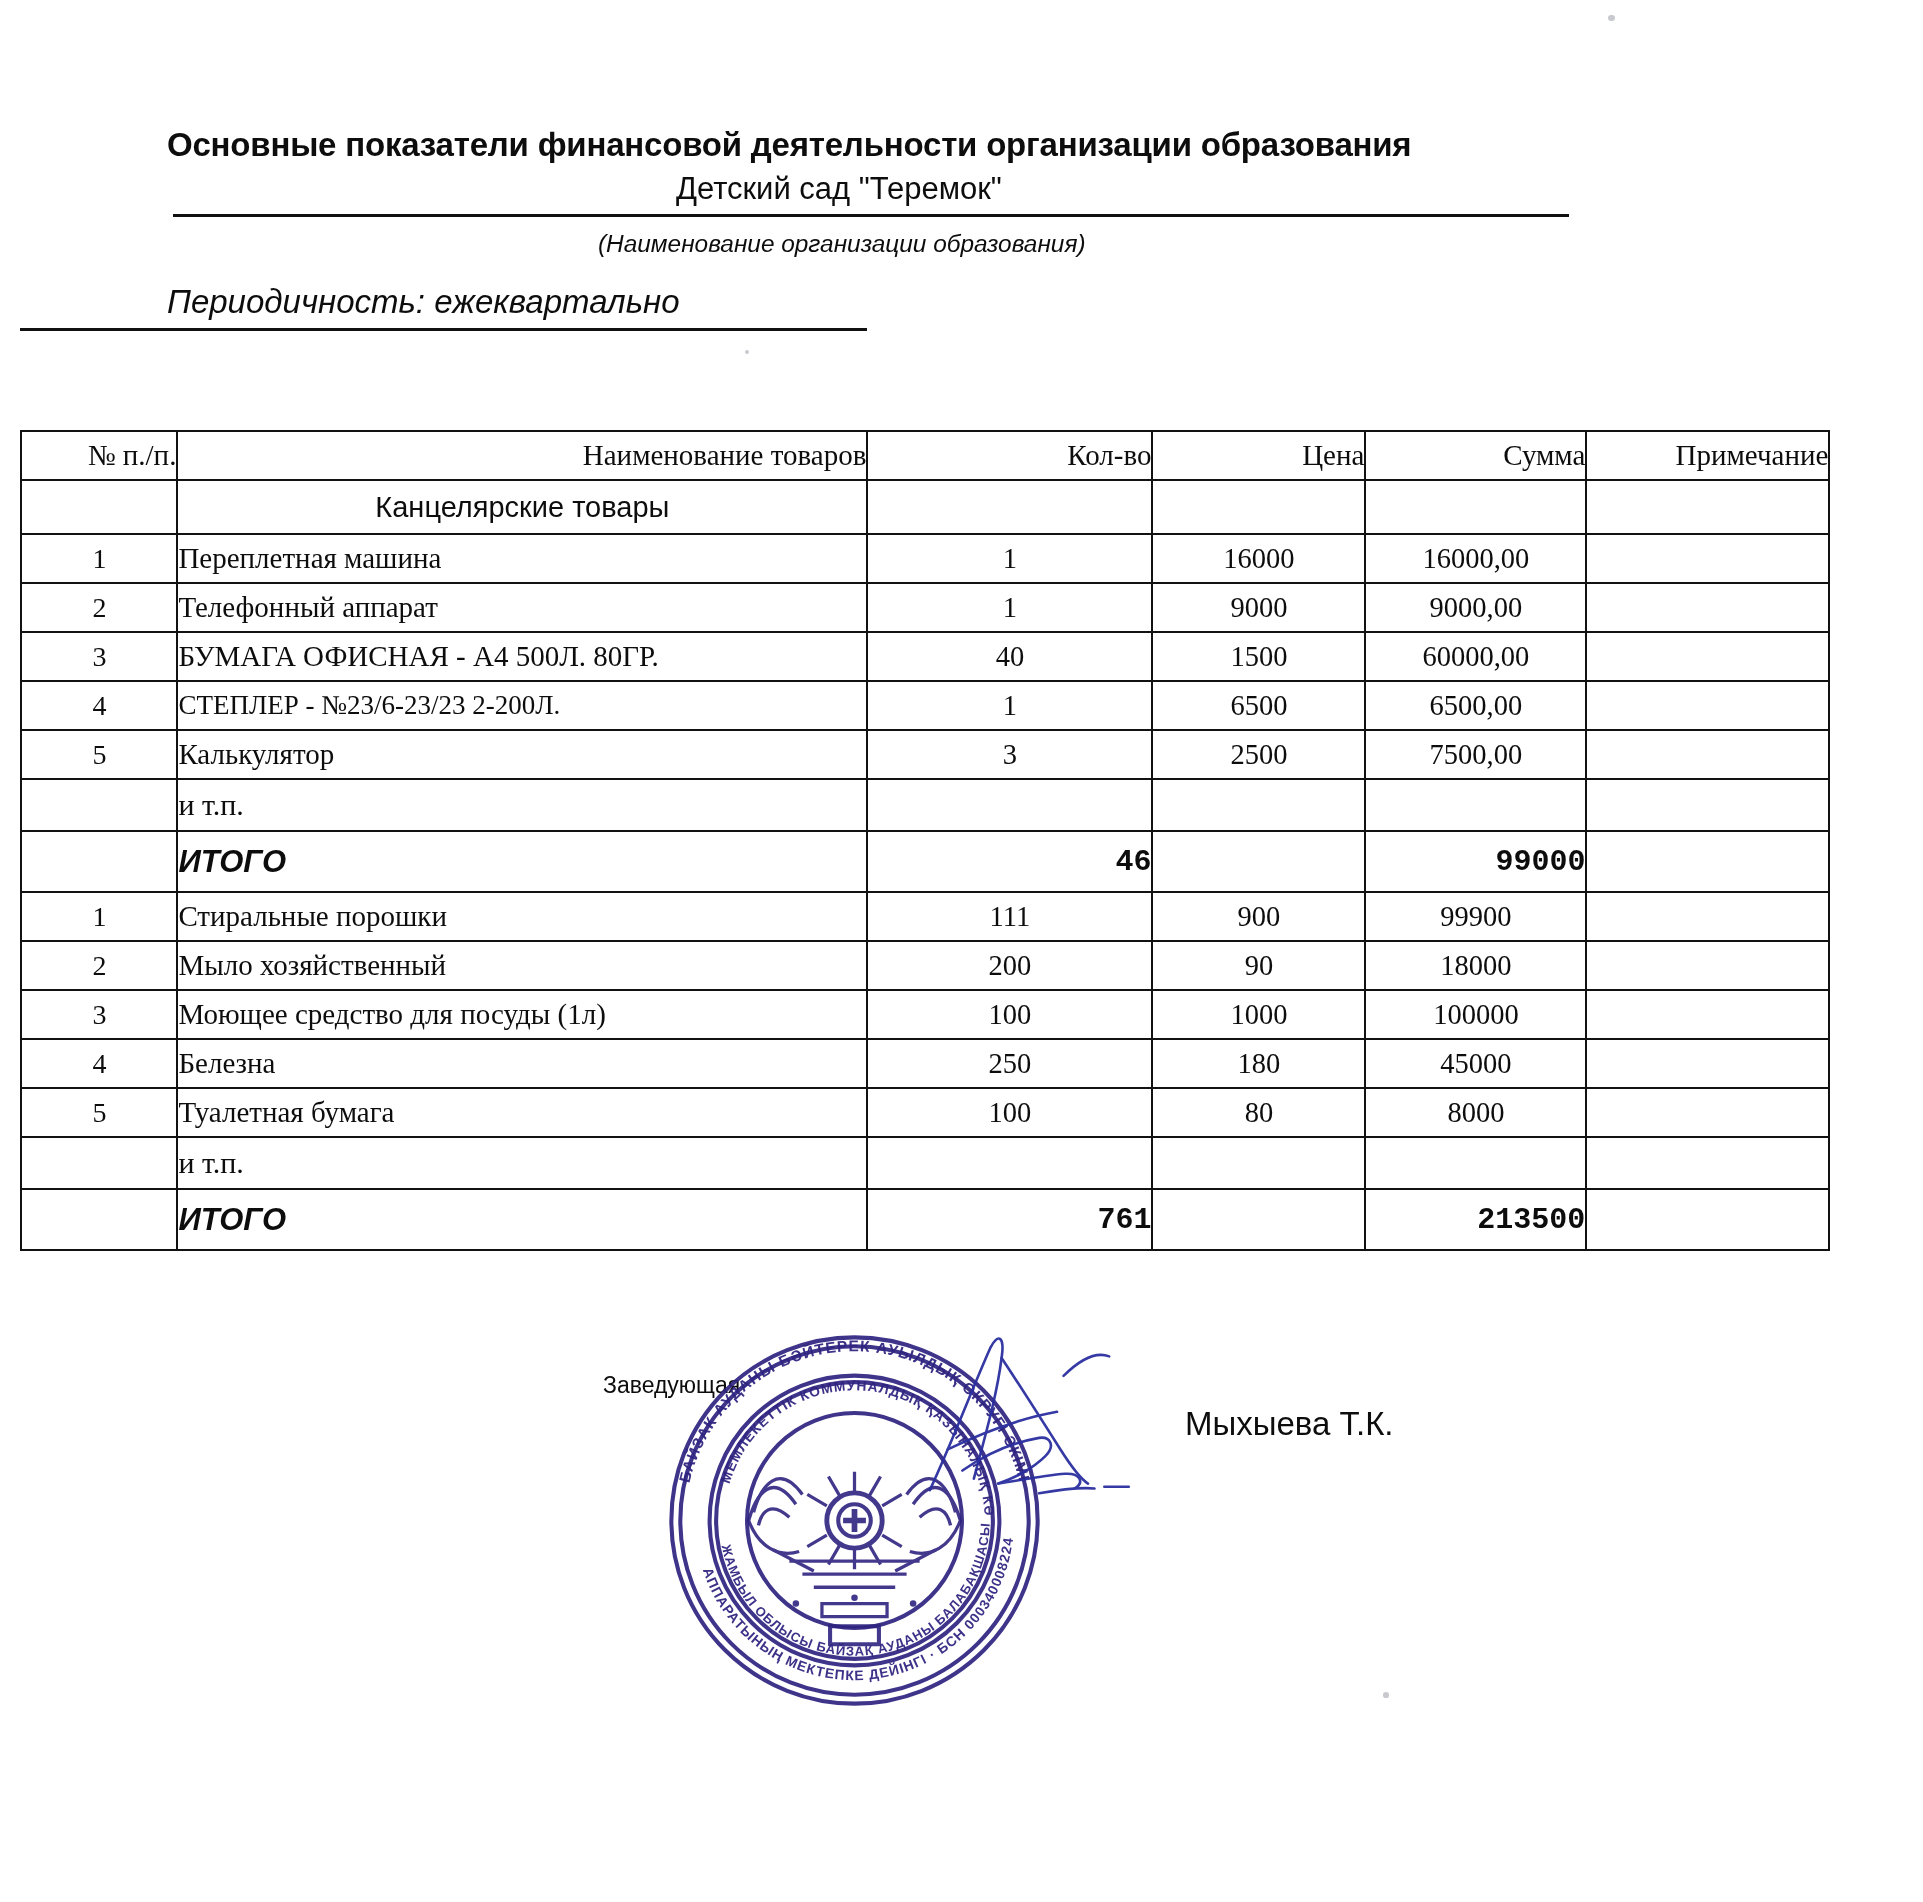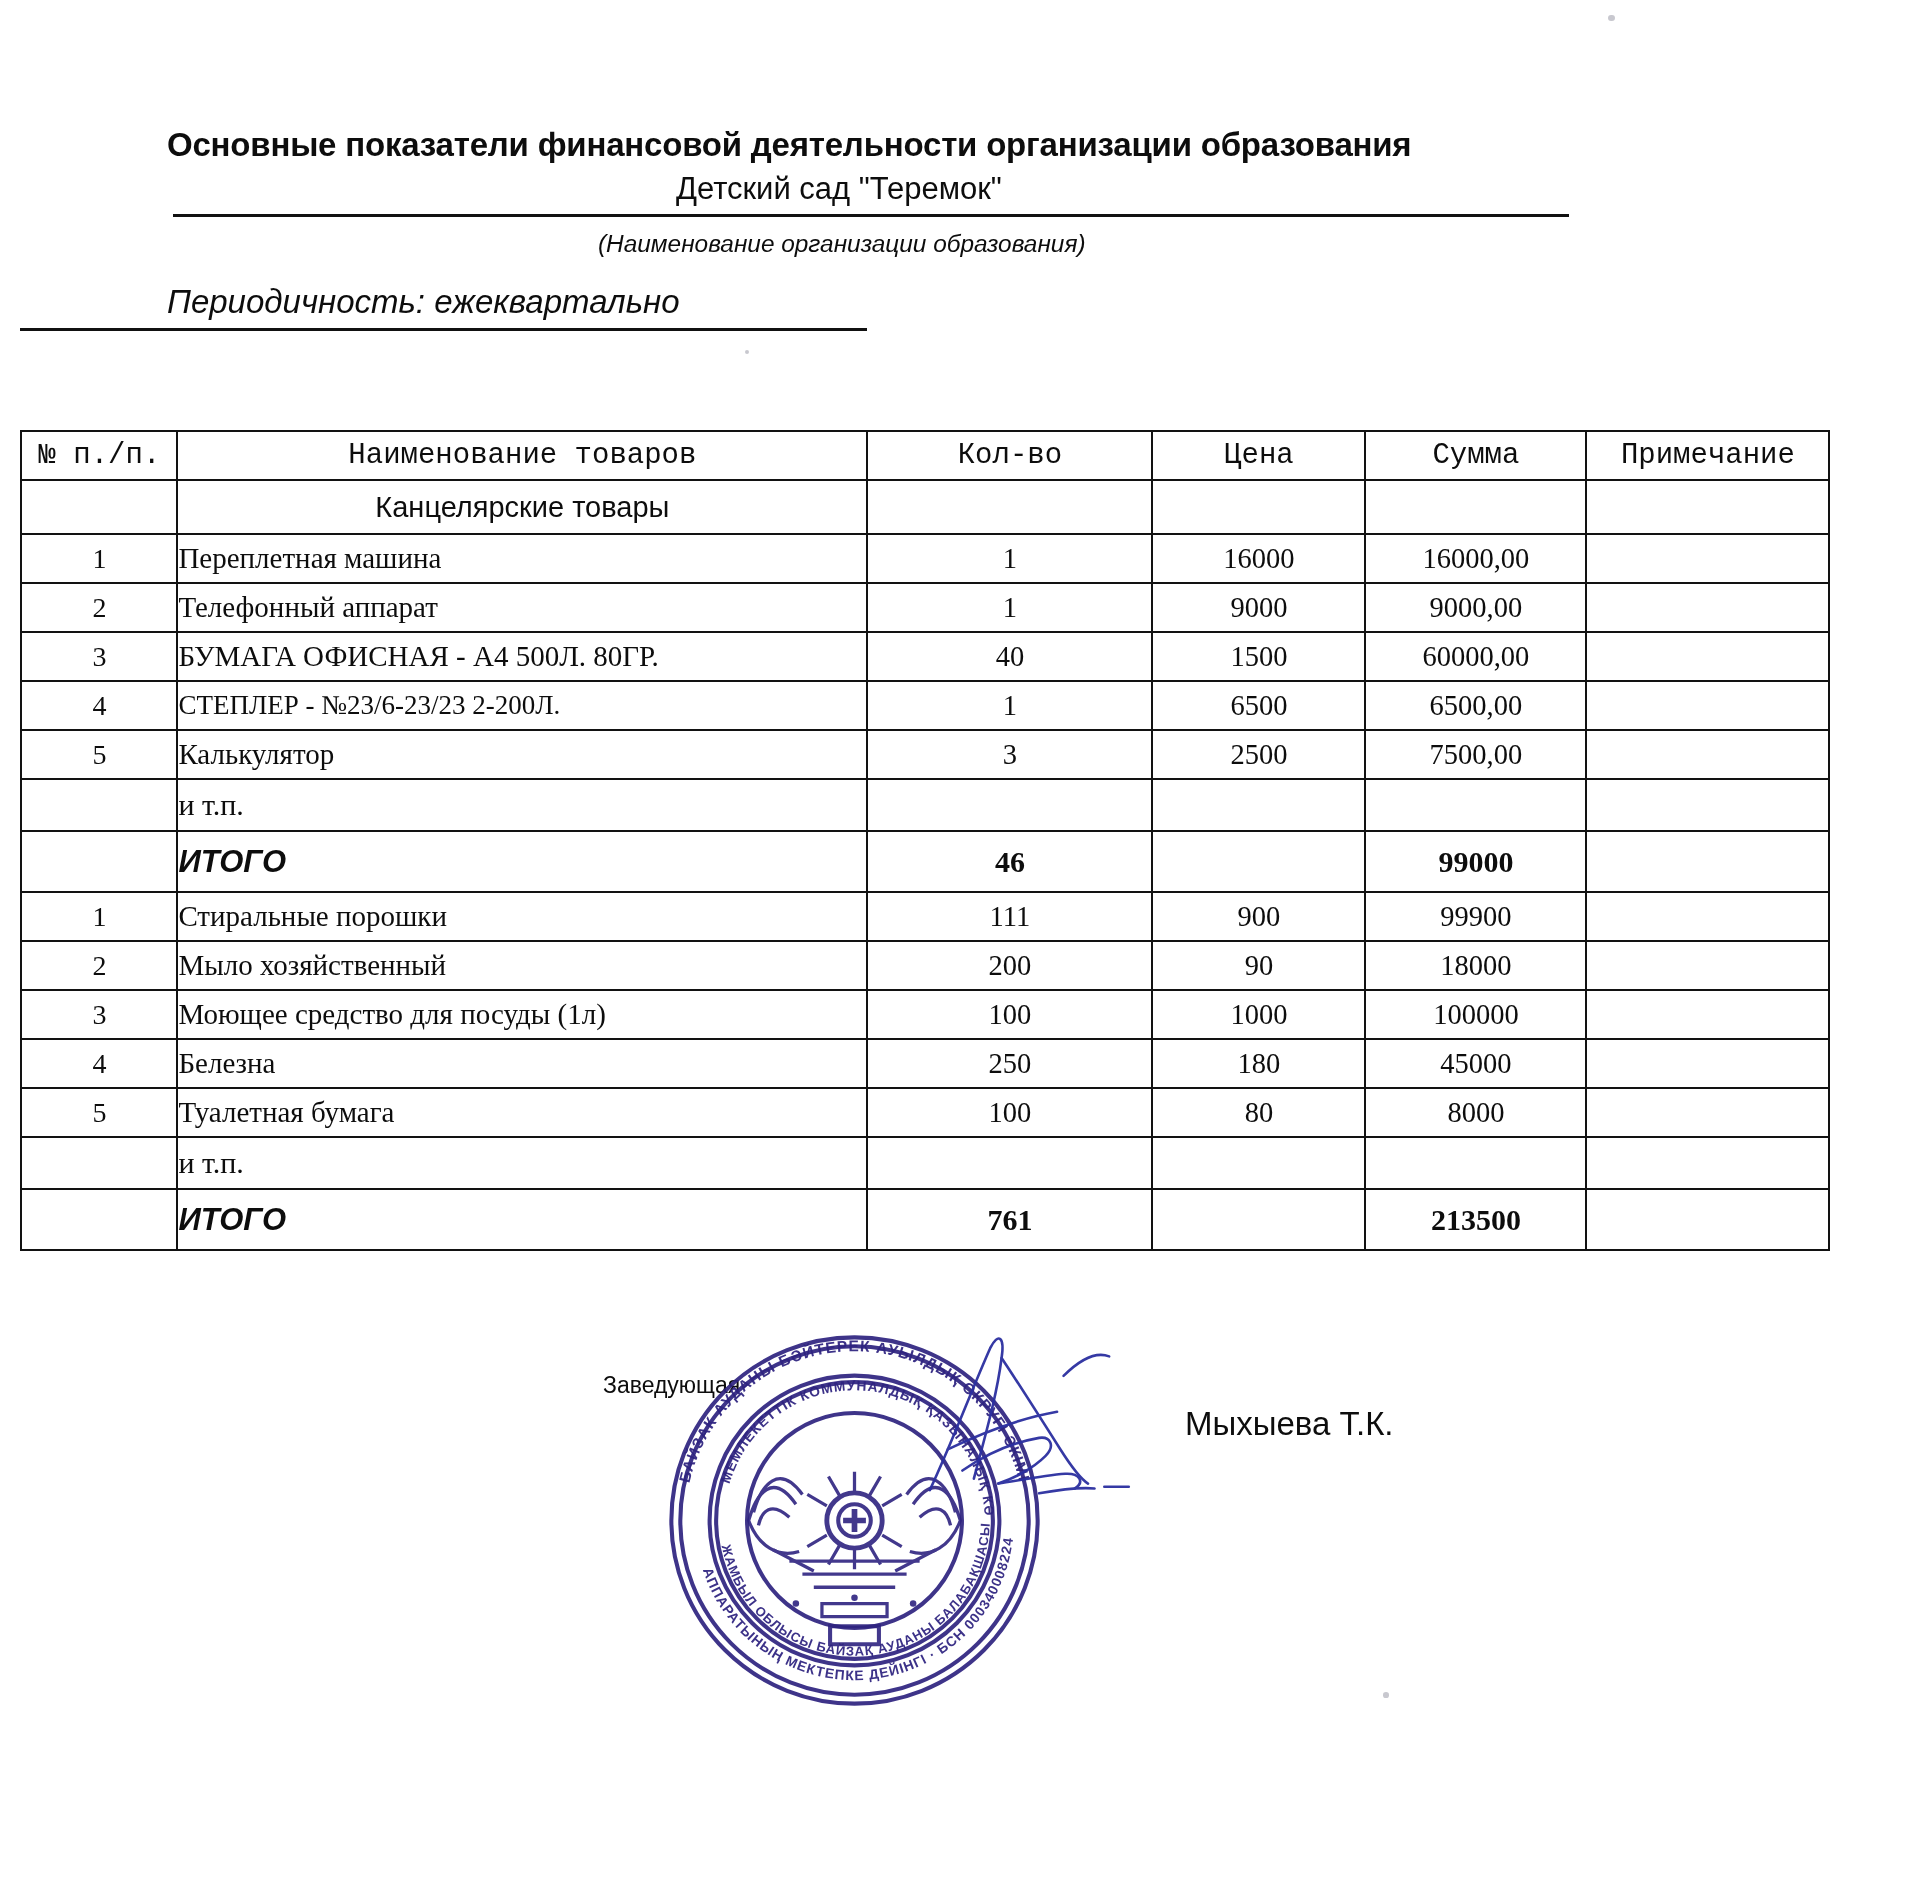--- a/index.html
+++ b/index.html
@@ -85,24 +85,24 @@
   }
   .col-np    { width: 156px; }
   .col-name  { width: 690px; }
   .col-qty   { width: 285px; }
   .col-price { width: 213px; }
   .col-sum   { width: 221px; }
   .col-note  { width: 243px; }
 
   thead td {
     height: 81px;
-    text-align: center;
+    text-align: right;
     font-size: 29px;
     font-weight: 700;
-    font-family: Liberation Mono, monospace;
+    font-family: Liberation Serif, serif;
     margin-left: 24px;
   }
 
   .row-group td {
     height: 52px;
   }
   .group-label {
     text-align: center;
     font-size: 29px;
     font-weight: 700;
@@ -139,23 +139,24 @@
 
   .totals td { height: 59px; }
   .totals .cell-name {
     font-family: "Liberation Sans", sans-serif;
     font-size: 31px;
     font-weight: 700;
     font-style: italic;
     border-radius: 23px;
   }
   .totals .cell-num {
-    font-family: Liberation Serif, serif;
+    font-family: Liberation Mono, monospace;
     font-size: 30px;
     font-weight: 700;
+    text-align: right;
   }
 
   
   .sig-role {
     position: absolute;
     left: 603px;
     top: 1372px;
     font-size: 23px;
     white-space: nowrap;
   }

